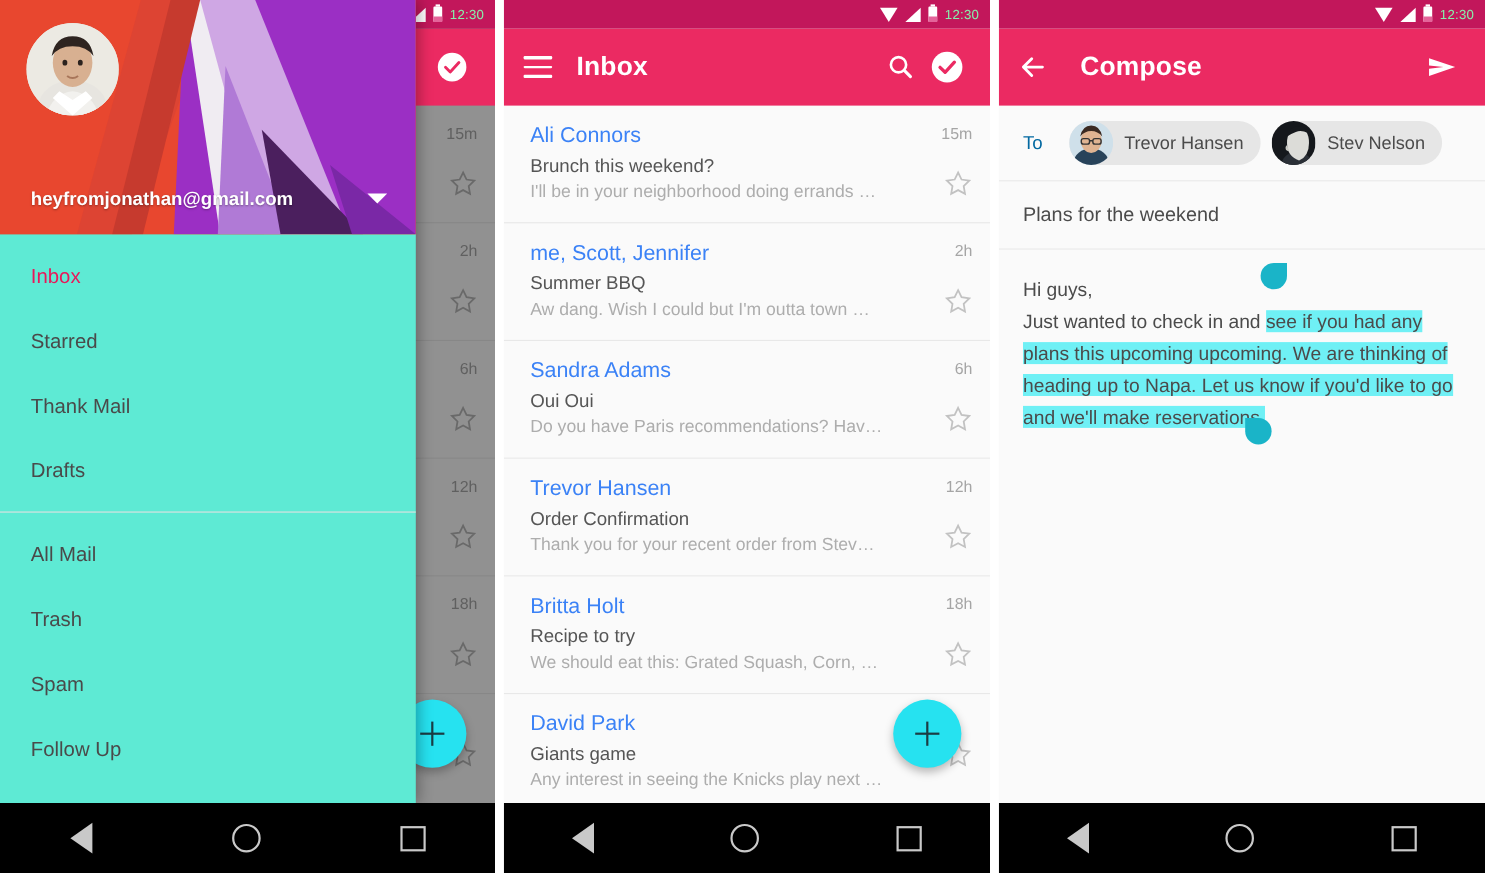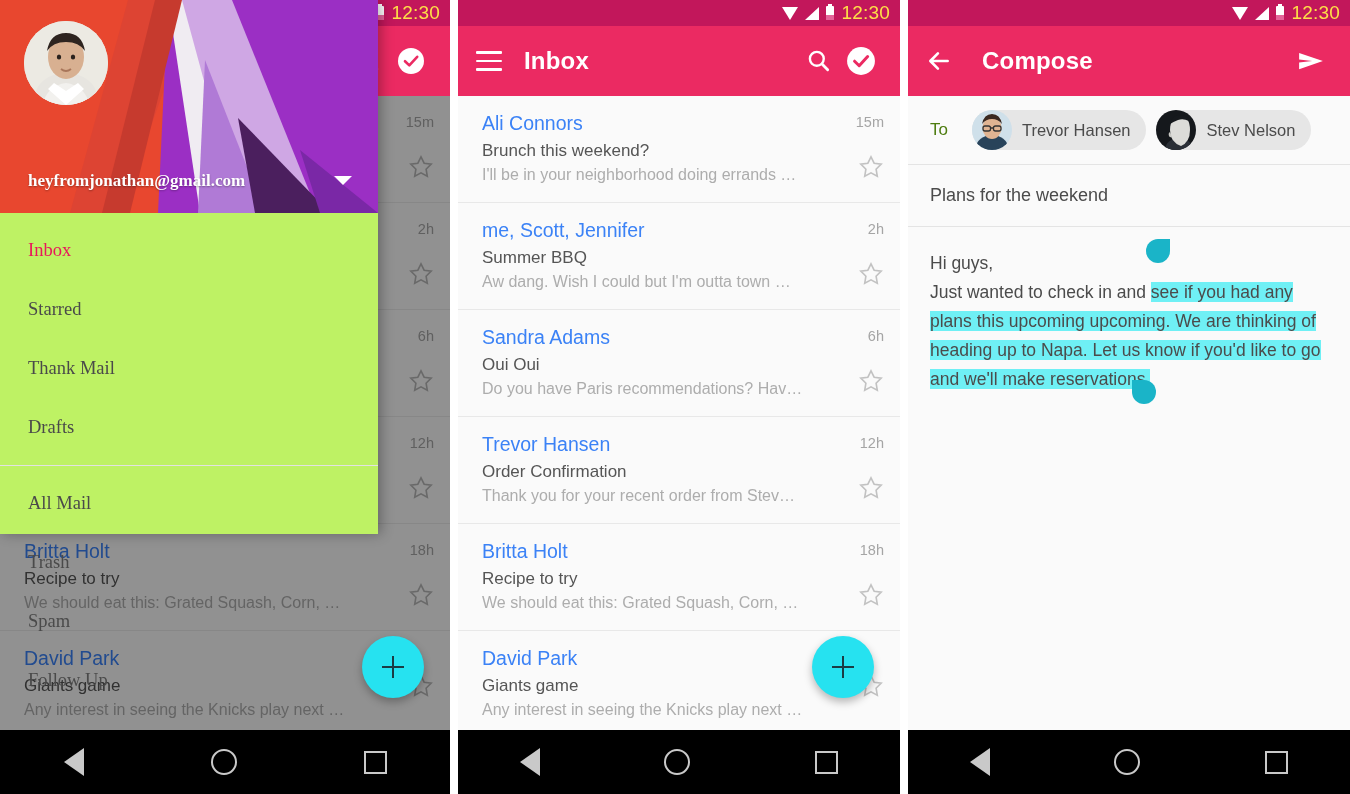--- a/index.html
+++ b/index.html
@@ -15,21 +15,21 @@
   .screen.s1 { width: 450px; }
   .screen.s2 { width: 450px; border-left: 8px solid #fff; }
   .screen.s3 { width: 450px; border-left: 8px solid #fff; }
 
   
   .statusbar {
     height: 26px; background: #c2175b;
     display: flex; align-items: center; justify-content: flex-end;
     padding-right: 10px; gap: 7px; position: relative; z-index: 5;
   }
-  .st-time { color: #fde047; font-size: 19px; letter-spacing: .2px; }
+  .st-time { color: #86efac; font-size: 12px; letter-spacing: .2px; }
   .ic-wifi {
     width: 0; height: 0;
     border-left: 8px solid transparent; border-right: 8px solid transparent;
     border-top: 13px solid #fff;
   }
   .ic-signal {
     width: 0; height: 0;
     border-left: 14px solid transparent; border-bottom: 13px solid #fff;
   }
   .ic-batt {
@@ -103,22 +103,22 @@
     width: 26px; height: 26px; border: 2.4px solid #c9c9c9; border-radius: 50%; cursor: pointer;
   }
   .nav-recent {
     width: 23px; height: 23px; border: 2.4px solid #c9c9c9; cursor: pointer;
   }
 
   
   .s1-under { position: absolute; inset: 0; background: #fafafa; }
   .s1-scrim { position: absolute; inset: 0; background: rgba(0,0,0,.42); z-index: 3; }
   .drawer {
-    position: absolute; left: 0; top: 0; width: 378px; height: 534px;
-    background: #bef264; z-index: 7; box-shadow: 3px 0 12px rgba(0,0,0,.3); font-family: Liberation Serif, serif;
+    position: absolute; left: 0; top: 0; width: 378px; height: 730px;
+    background: #5eead4; z-index: 7; box-shadow: 3px 0 12px rgba(0,0,0,.3);
   }
   .drawer-header {
     position: relative; height: 213px; overflow: hidden; background: #e8472f;
   }
   .mat-bg { position: absolute; inset: 0; }
   .drawer-avatar {
     position: absolute; left: 24px; top: 21px;
     width: 84px; height: 84px; border-radius: 50%;
     overflow: hidden; background: #e9e6df; z-index: 2;
   }
@@ -142,21 +142,21 @@
   .drawer-div { height: 1px; background: #e2e2e2; margin: 8px 0; }
 
   
   .s1-list .mail-row { opacity: 1; }
 
   
   .chips-row {
     display: flex; align-items: center; padding: 14px 16px 14px 22px;
     border-bottom: 1px solid #e4e4e4; background: #fafafa; gap: 10px;
   }
-  .to-label { font-size: 17px; color: #4d7c0f; margin-right: 14px; }
+  .to-label { font-size: 17px; color: #0369a1; margin-right: 14px; }
   .chip {
     display: flex; align-items: center; background: #e6e6e6;
     border-radius: 20px; padding-right: 16px; height: 40px; cursor: pointer;
   }
   .chip-avatar {
     width: 40px; height: 40px; border-radius: 50%; overflow: hidden;
     flex-shrink: 0; margin-right: 10px;
   }
   .chip-name { font-size: 16.5px; color: #4b4b4b; white-space: nowrap; }
   .subject-row {

